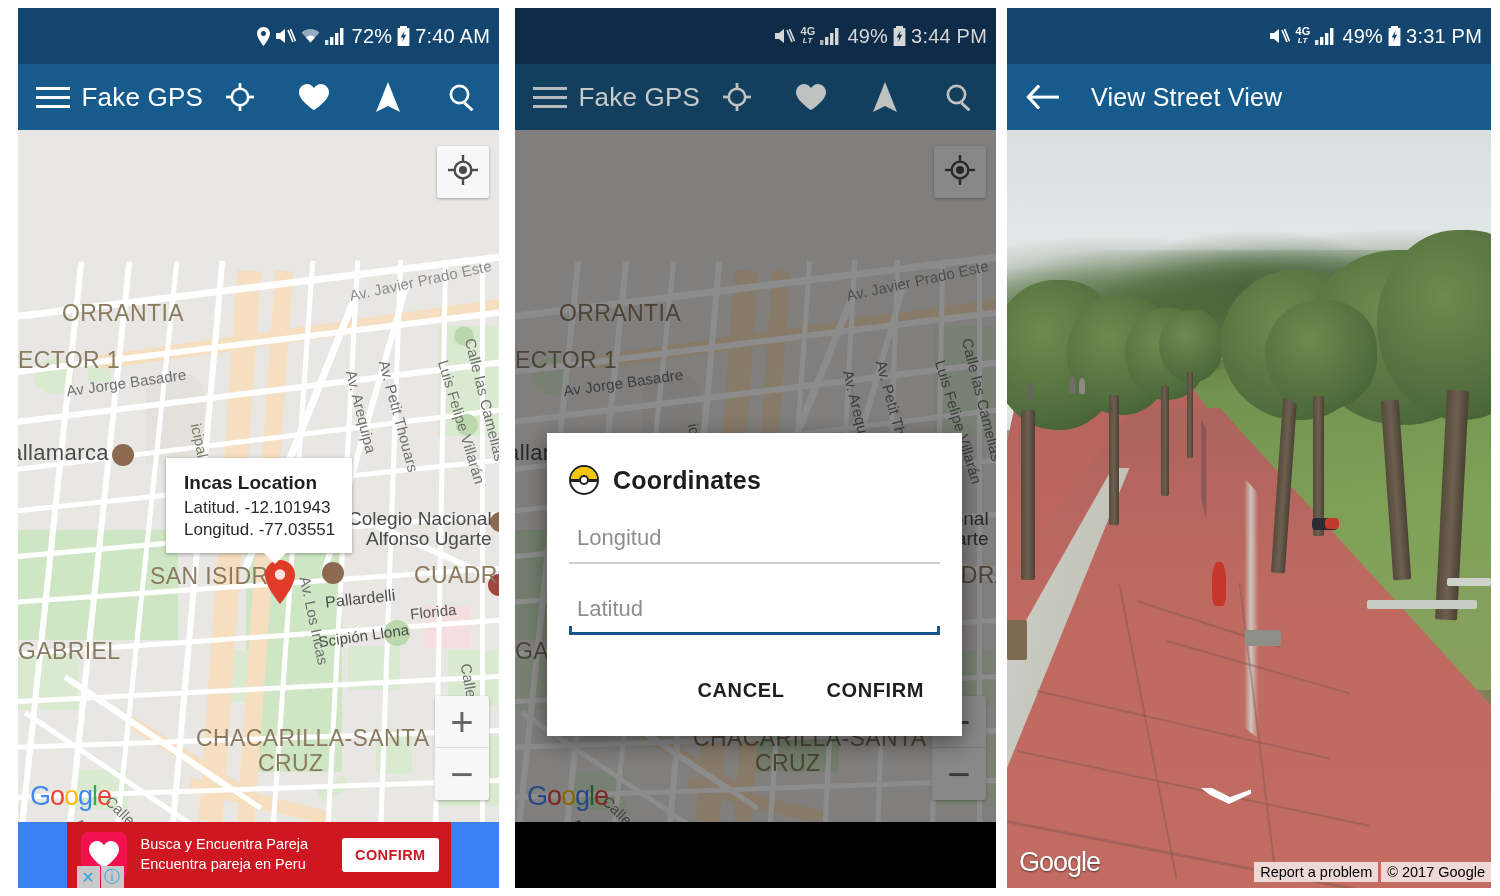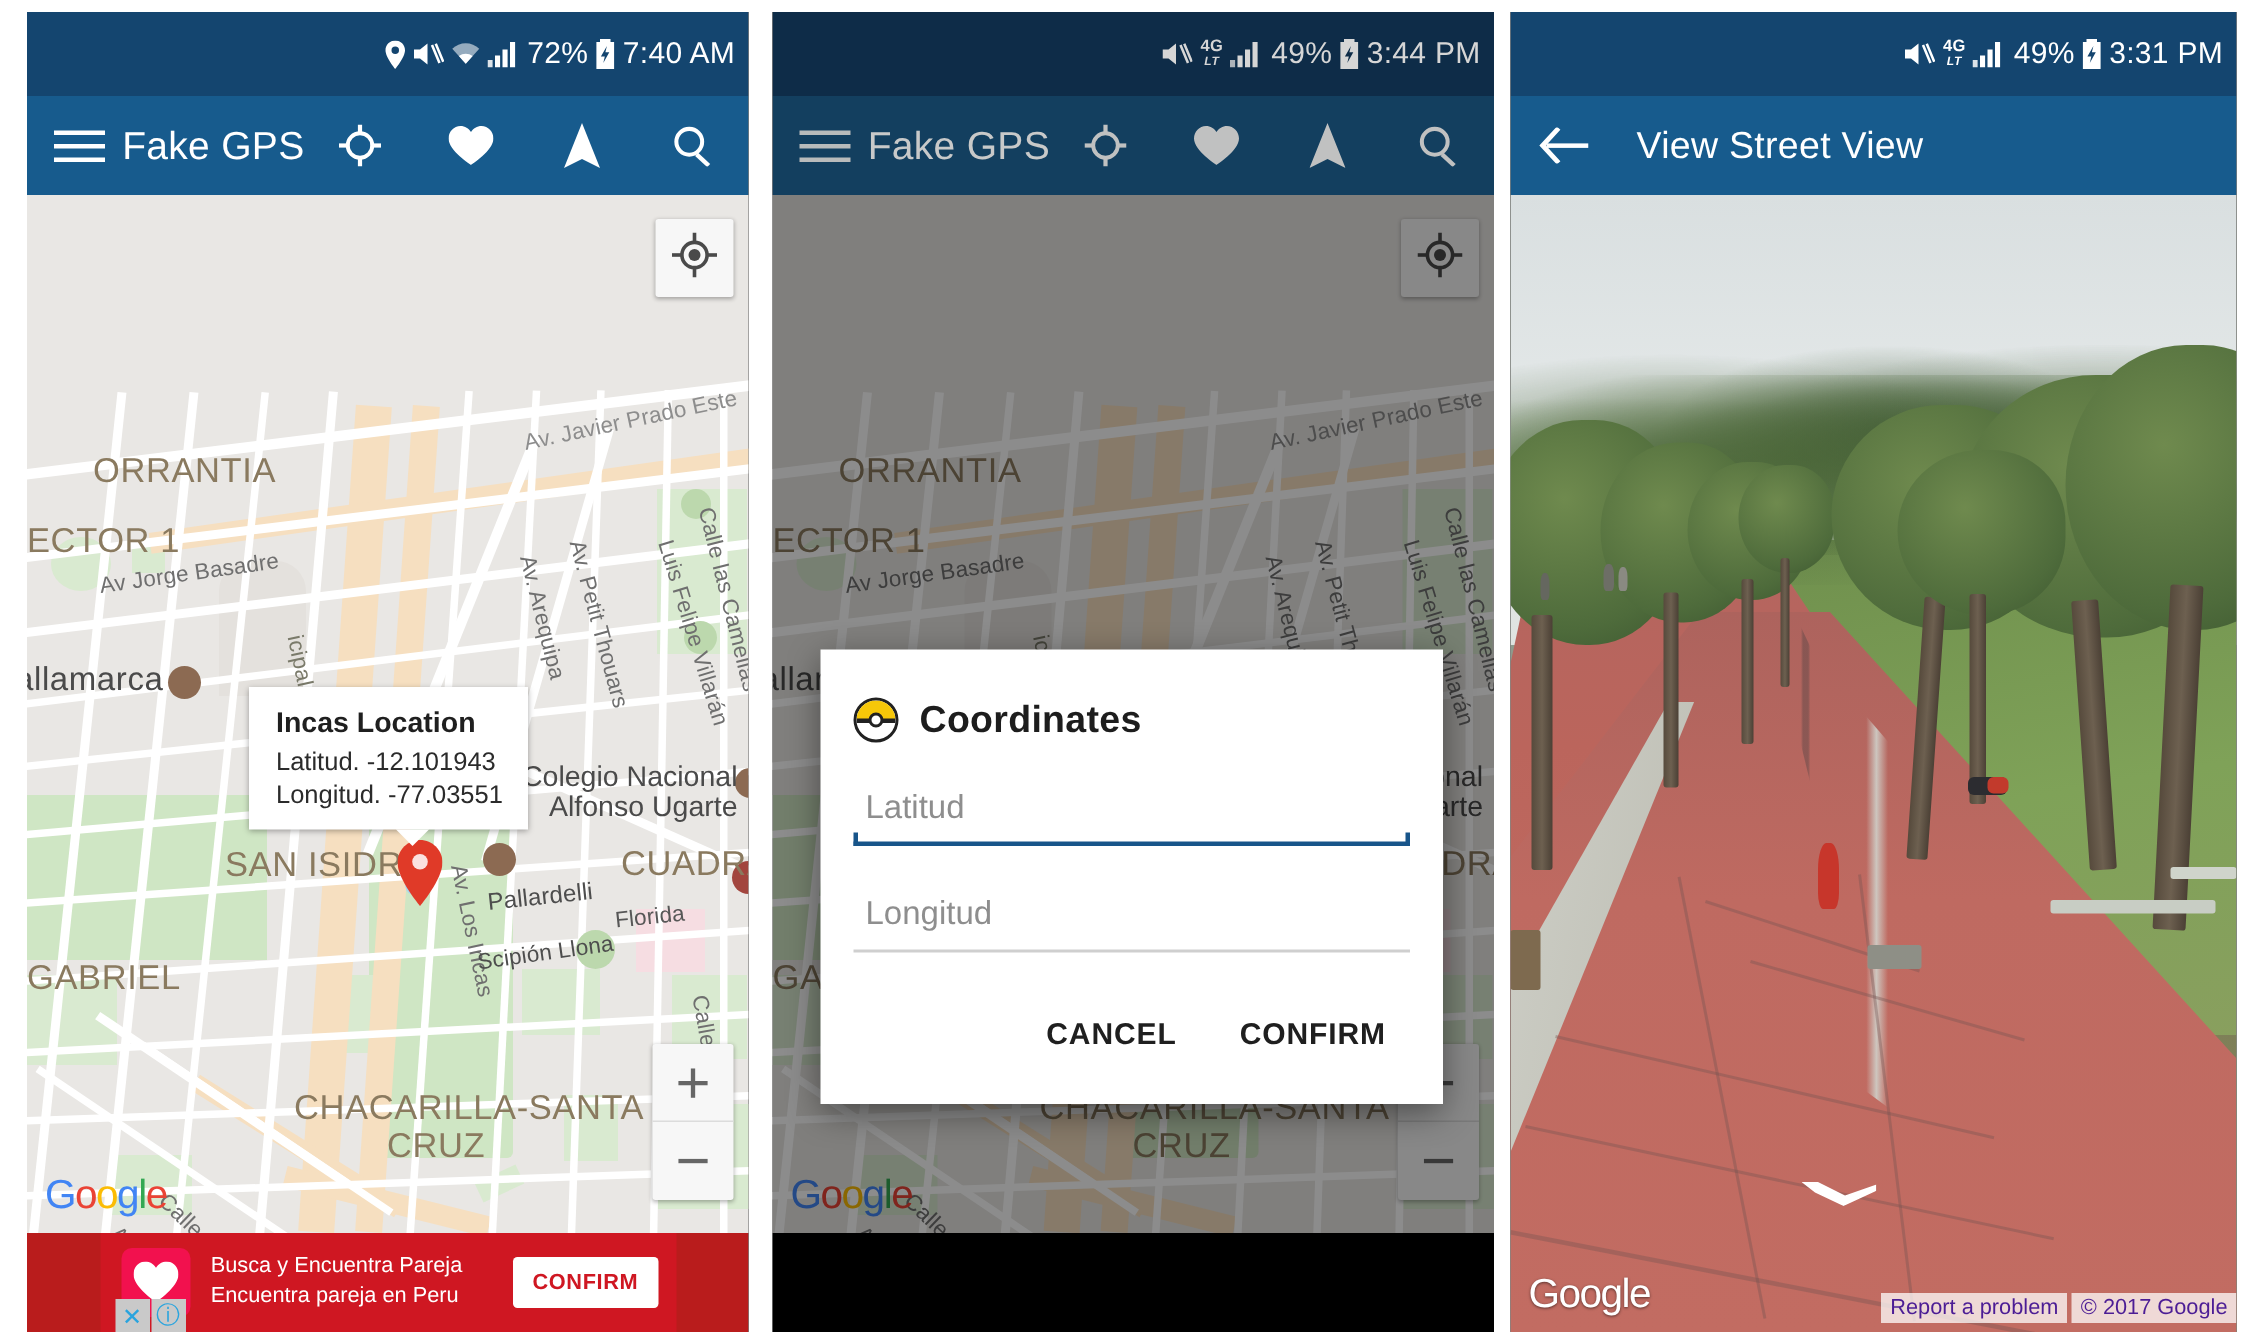--- a/index.html
+++ b/index.html
@@ -110,21 +110,21 @@
   }
   .bubble .ttl { font-size:19px; font-weight:700; color:#1f1f1f; margin-bottom:3px; }
   .bubble .ln  { font-size:17px; color:#2b2b2b; line-height:1.28; }
   .bubble:after {
     content:""; position:absolute; left: 98px; bottom:-11px;
     border-left:11px solid transparent; border-right:11px solid transparent;
     border-top:11px solid #fff;
   }
 
   
-  .adbar { position:relative; width:100%; height: 66px; background:#b91c1c; display:flex; justify-content:center; }
+  .adbar { position:relative; width:100%; height: 66px; background:#3b82f6; display:flex; justify-content:center; }
   .adinner { position:relative; width: 384px; height:66px; background:#cf1722; display:flex; align-items:center; }
   .ad-appicon {
     width: 46px; height: 46px; margin-left: 14px; background:#f2114e; border-radius:7px;
     display:flex; align-items:center; justify-content:center; flex: 0 0 auto;
   }
   .ad-text { margin-left: 14px; color:#fff; font-size:14.5px; line-height:1.35; max-width:214px; }
   .ad-install {
     margin-left:auto; margin-right: 12px; background:#fff; color:#cf1722;
     font-size:14.5px; font-weight:700; letter-spacing:.4px;
     padding: 9px 13px; border-radius: 3px; cursor:pointer; white-space:nowrap;
@@ -181,21 +181,21 @@
   .bench { position:absolute; background:#8e8f86; border-radius:2px; }
   .chev {
     position:absolute; background:#ffffff;
     box-shadow: 0 1px 2px rgba(0,0,0,.35);
   }
   .sv-gwm {
     position:absolute; left: 12px; bottom: 10px; font-size:27px; font-weight:500;
     color:#fff; letter-spacing:-1px; text-shadow: 0 1px 2px rgba(0,0,0,.55);
   }
   .sv-attr { position:absolute; right: 0px; bottom: 6px; display:flex; gap: 3px; font-size:14.5px; }
-  .sv-attr > div { background: rgba(255,255,255,.74); color:#4c1d95; padding: 2px 6px; white-space:nowrap; cursor:pointer; }
+  .sv-attr > div { background: rgba(255,255,255,.74); color:#000000; padding: 2px 6px; white-space:nowrap; cursor:pointer; }
   .sv-attr > div.ro { cursor:default; }
 
   
   .dialog {
     position:absolute; z-index: 60; left: 32px; top: 303px; width: 415px;
     background:#fff; box-shadow: 0 6px 22px rgba(0,0,0,.45);
     padding: 26px 22px 14px 22px;
   }
   .dlg-head { display:flex; align-items:center; gap: 14px; margin: 6px 0 26px 0; }
   .dlg-title { font-size: 25px; font-weight: 700; color:#1d1d1d; letter-spacing:.2px; }
@@ -615,27 +615,27 @@
       <div class="dialog">
         <div class="dlg-head">
           <div class="pokeball">
             <div class="top"></div>
               <div class="band"></div>
               <div class="dot"></div>
           </div>
           <div class="dlg-title">Coordinates</div>
         </div>
 
+        <div class="dlg-field">
+          <input type="text" placeholder="Longitud" style="">
+          <div class="uline"></div>
+        </div>
+
         <div class="dlg-field focused">
           <input type="text" placeholder="Latitud" style="">
-          <div class="uline"></div>
-        </div>
-
-        <div class="dlg-field">
-          <input type="text" placeholder="Longitud" style="">
           <div class="uline"></div>
         </div>
 
         <div class="dlg-actions">
           <div>CANCEL</div>
           <div>CONFIRM</div>
         </div>
       </div>
     </div>
 

